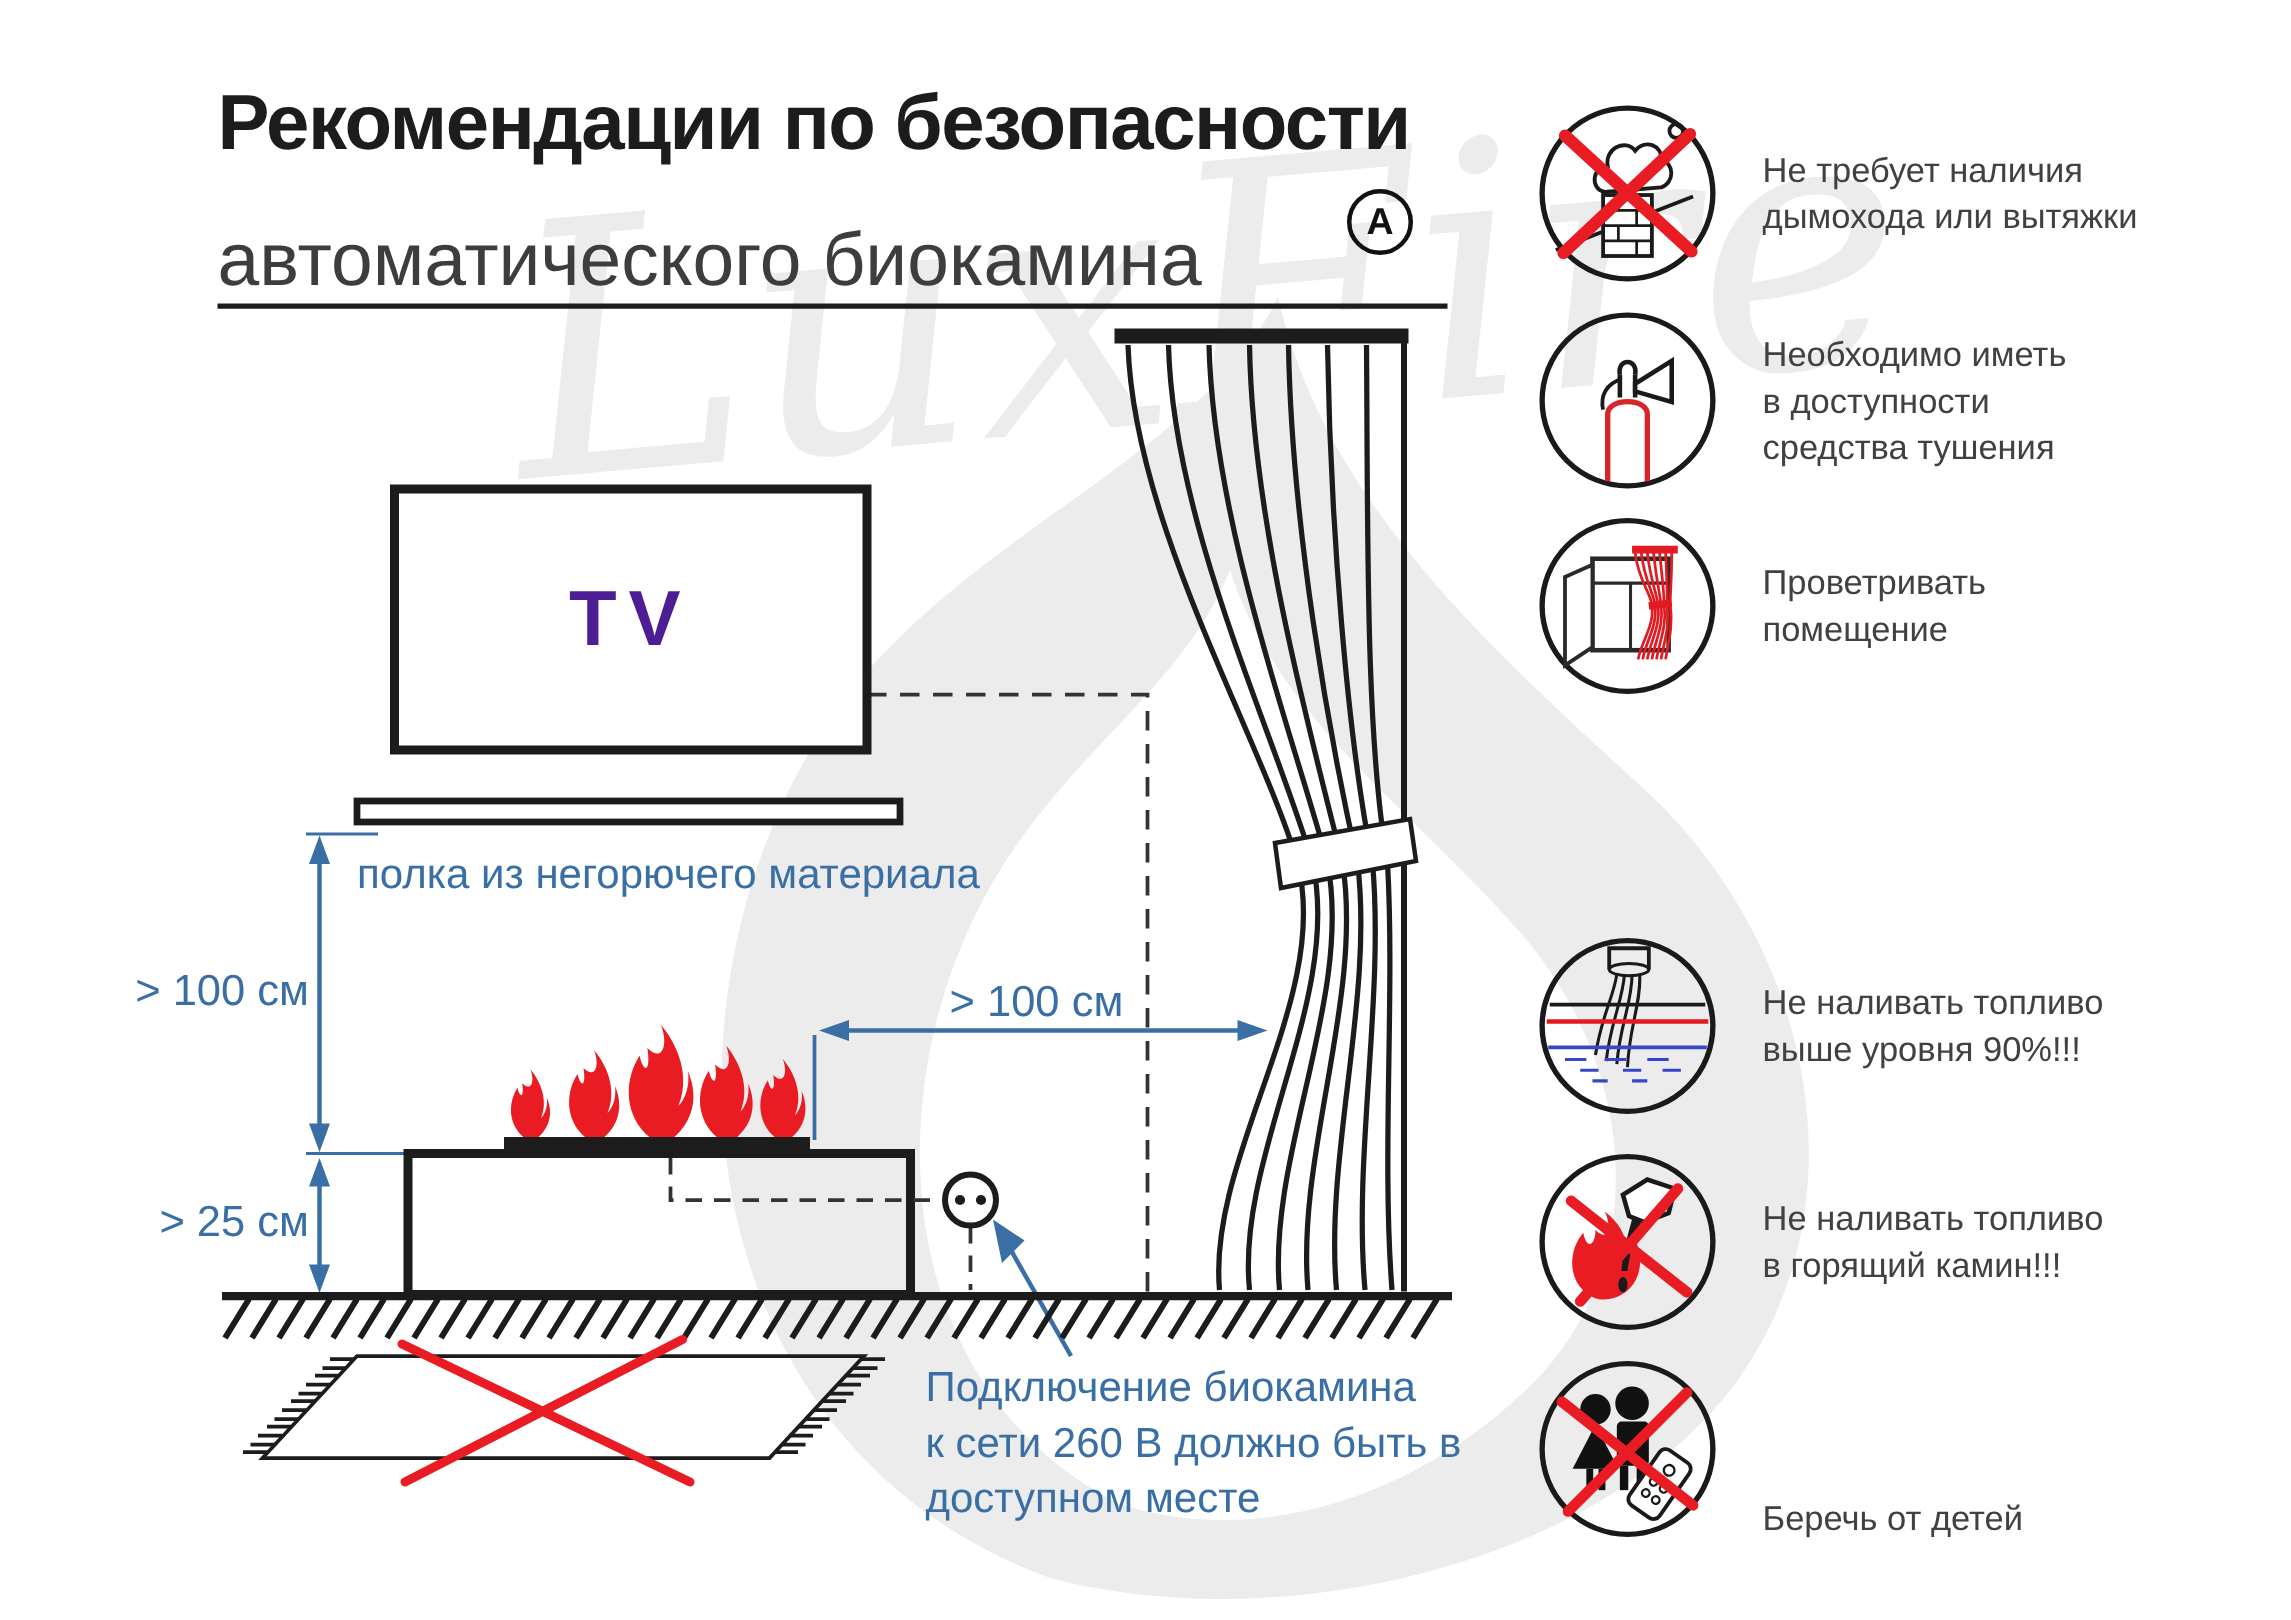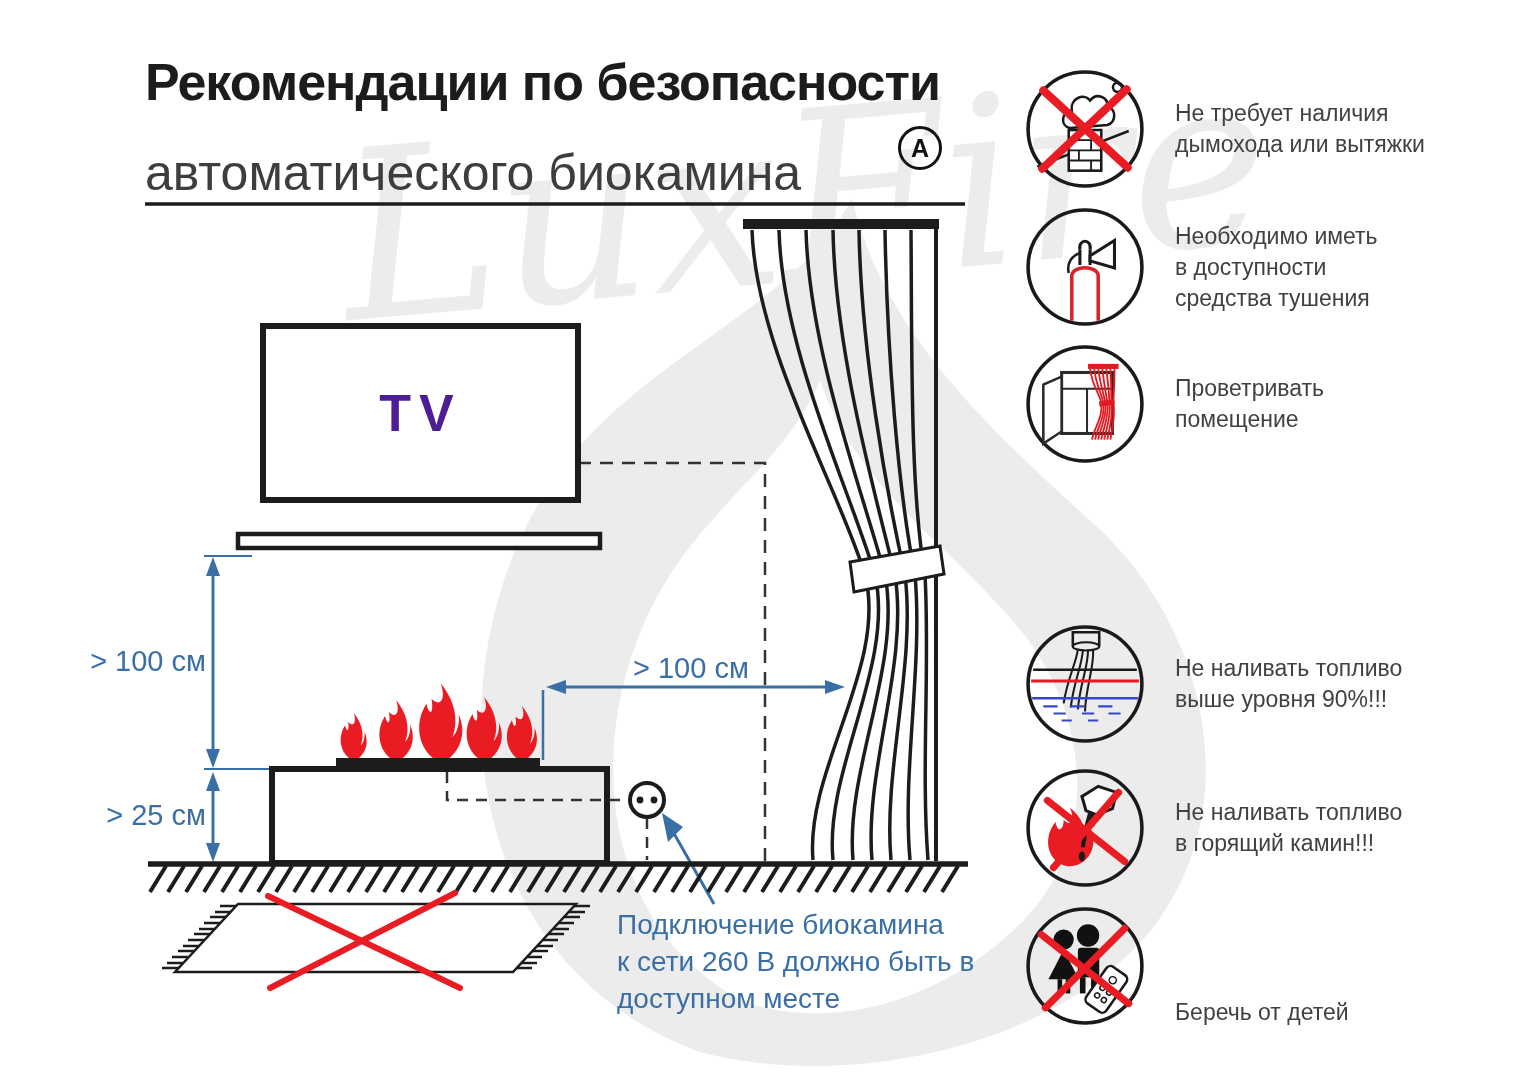--- a/index.html
+++ b/index.html
@@ -111,20 +111,21 @@
       <path stroke="#1c1c1c" stroke-width="2.5" d="M574 906l16 0M569 912l16 0M564 917l16 0M558 923l16 0M553 929l16 0M548 934l16 0M542 940l16 0M537 946l16 0M532 951l16 0M526 957l16 0M521 963l16 0M516 968l16 0"></path>
       <path stroke="#e81c22" stroke-width="6" stroke-linecap="round" d="M268 896L460 988M455 893L270 988"></path>
     </g>
   </svg>
 
   <div class="abs title1" style="left:145px;top:52px;">Рекомендации по безопасности</div>
   <div class="abs title2" style="left:145px;top:116px;margin-top:28px;">автоматического биокамина</div>
   <div class="abs badge" style="left:898px;top:126px;">A</div>
 
   <div class="abs tv-label" style="left:263px;top:326px;width:315px;height:174px;">TV</div>
+  <div class="abs lbl-blue" style="left:238px;top:564px;">полка из негорючего материала</div>
   <div class="abs dim-lbl" style="left:72px;top:645px;width:134px;">&gt; 100 см</div>
   <div class="abs dim-lbl" style="left:72px;top:799px;width:134px;">&gt; 25 см</div>
   <div class="abs lbl-blue" style="left:633px;top:650px;font-size:29px;">&gt; 100 см</div>
   <div class="abs lbl-blue" style="left:617px;top:906px;">Подключение биокамина
 к сети 260 В должно быть в
 доступном месте</div>
 
   <div class="safety-row" style="top:67px;">
     <svg width="124" height="124" viewBox="0 0 122 122">
       <circle cx="61" cy="61" r="56" fill="none" stroke="#1a1a1a" stroke-width="3.5"></circle>

